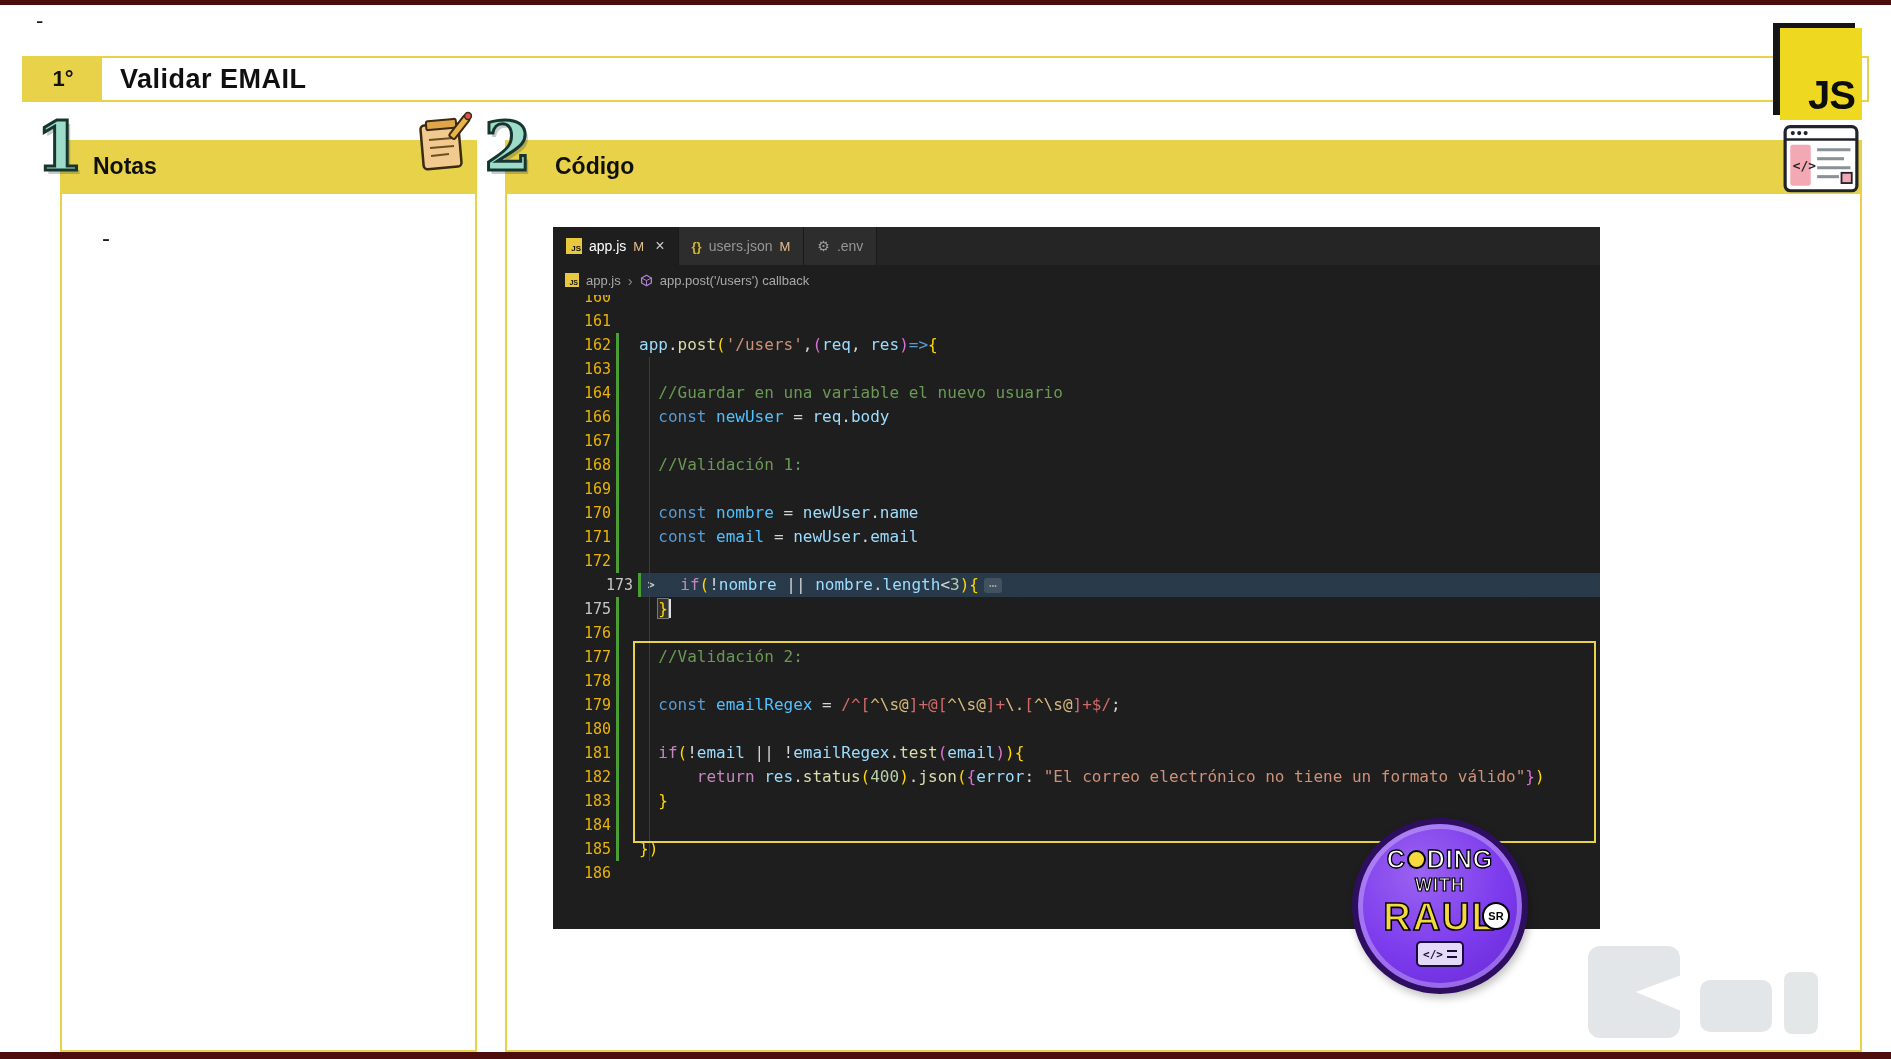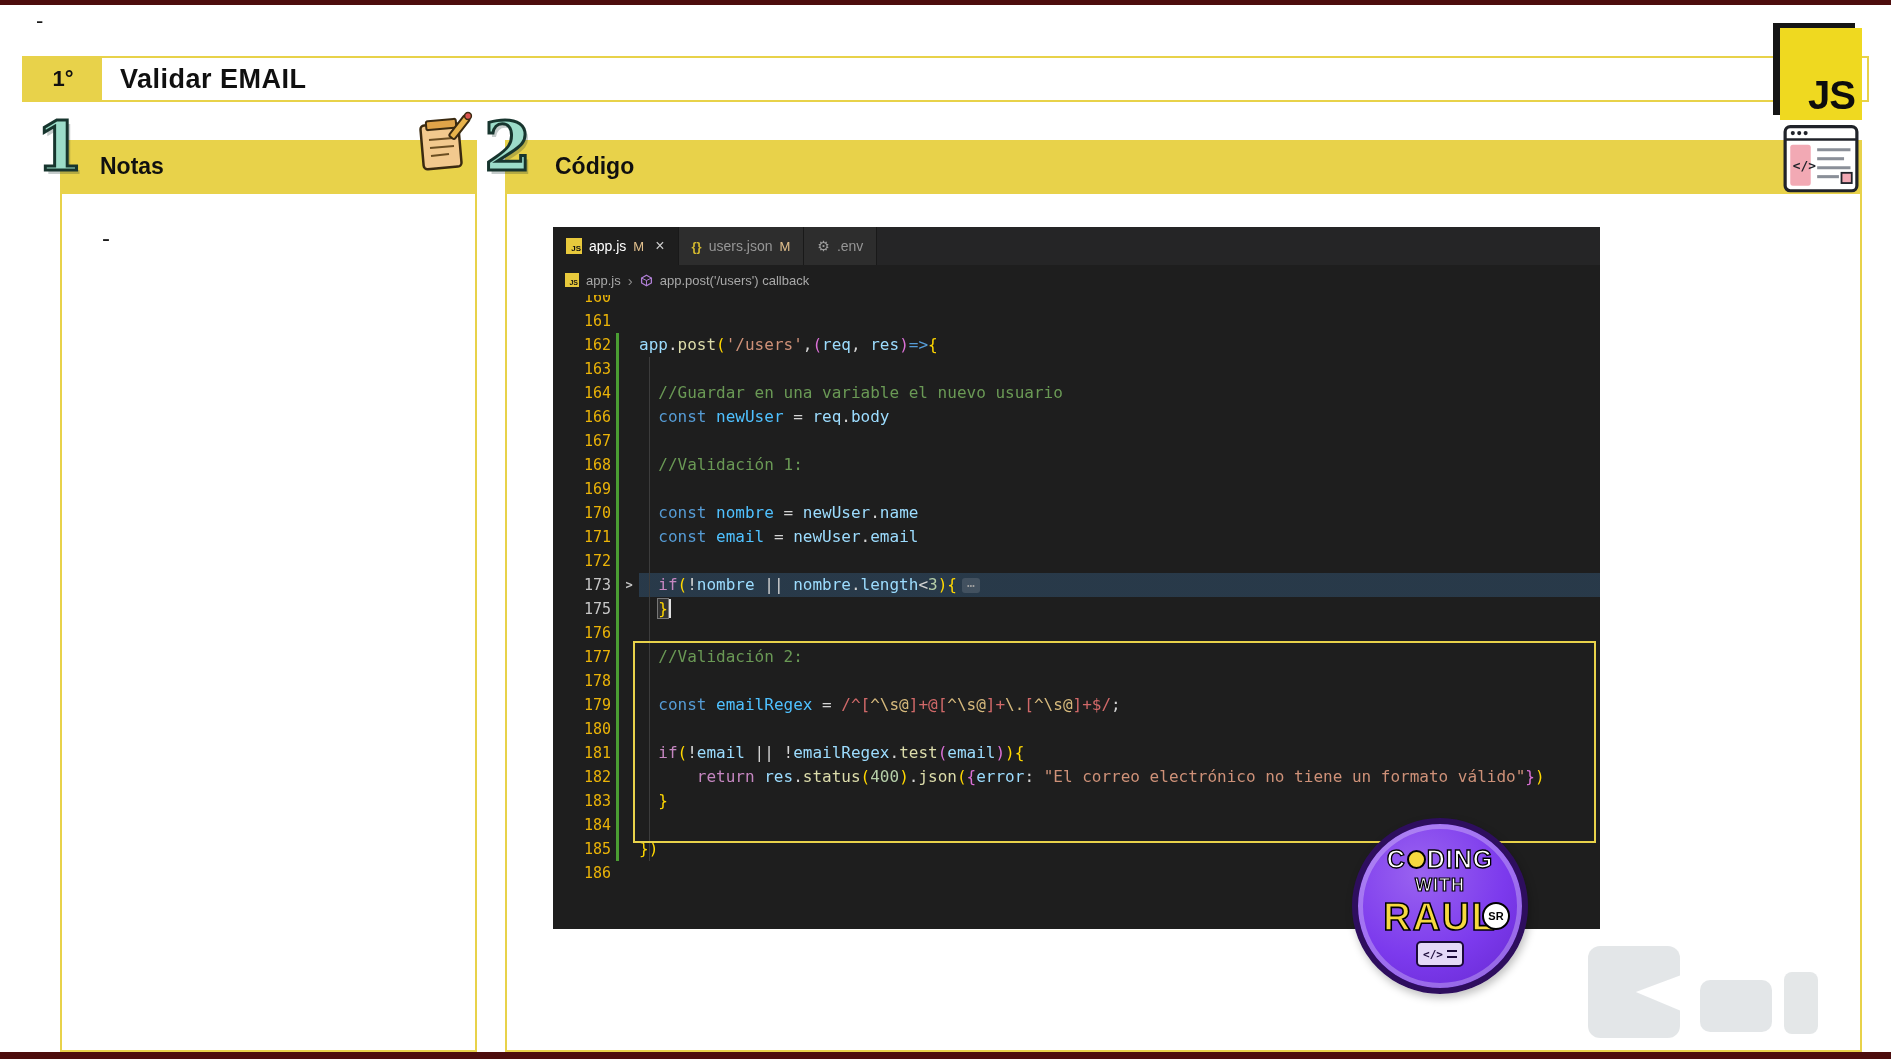--- a/index.html
+++ b/index.html
@@ -23,21 +23,21 @@
   
   .js-logo { position:absolute; left:1780px; top:28px; width:82px; height:92px; background:#efd920;
              box-shadow:-7px -5px 0 0 #151515; z-index:6; }
   .js-logo span { position:absolute; right:7px; bottom:2px; font-size:40px; font-weight:800; color:#0d0d0d; letter-spacing:-1px; }
 
   
   .band { position:absolute; top:140px; height:52px; background:#e8d24a; }
   .band-notes { left:60px;  width:417px; }
   .band-code  { left:505px; width:1357px; }
   .band-label { position:absolute; top:0; height:52px; line-height:52px; font-size:23px; font-weight:700; color:#101010; }
-  .band-notes .band-label { left:40px;text-align:right; }
+  .band-notes .band-label { left:33px;text-align:right; }
   .band-code  .band-label { left:50px; }
 
   .big-num { position:absolute; top:106px; font-size:68px; font-weight:900; color:#9cdcc9;
              -webkit-text-stroke:3px #17352e; text-shadow:3px 4px 0 rgba(23,53,46,.25); z-index:4;
              font-family:"DejaVu Serif","Liberation Serif",serif; }
   .num-1 { left:36px; }
   .num-2 { left:484px; }
 
   
   .notes-box { position:absolute; left:60px; top:192px; width:417px; height:860px; border:2px solid #e8d24a; background:#fff; }
@@ -65,21 +65,21 @@
   .breadcrumb { height:30px; background:#1e1e1e; display:flex; align-items:center; gap:7px;
                 padding-left:12px; font-size:13px; color:#a9a9a9; }
   .crumb-ico-js { width:14px; height:14px; background:#e8c93c; color:#111; font-size:7px; font-weight:800;
                   display:inline-flex; align-items:flex-end; justify-content:flex-end; padding:1px; }
   .crumb-sep { color:#8a8a8a; font-size:15px; }
 
   .viewport { position:relative; height:634px; overflow:hidden; background:#1e1e1e;
               font-family:"DejaVu Sans Mono","Liberation Mono",monospace; font-size:16px; }
   .code-stream { margin-top:-10px; }
   .code-line { display:flex; height:24px; line-height:24px; white-space:pre; }
-  .code-line.hl { background:linear-gradient(90deg, transparent 0 86px, rgba(53,91,126,.45) 86px 100%); }
+  .code-line.hl { background:linear-gradient(90deg, transparent 0 86px, rgba(53,91,126,.45) 86px 100%);padding-left:22px; }
   .gutter { flex:0 0 86px; display:flex; }
   .lnum { width:58px; text-align:right; color:#eab308; font-size:15px; }
   .lnum.active { color:#c6c6c6; }
   .modbar { width:3px; margin-left:5px; }
   .modbar.on { background:#4b9e33; }
   .foldcol { width:20px; text-align:center; color:#c5c5c5; font-size:12px; font-weight:700; }
   .code-text { white-space:pre; color:#d4d4d4; }
 
   .t-pun  { color:#d4d4d4; }
   .t-kw   { color:#c586c0; }

